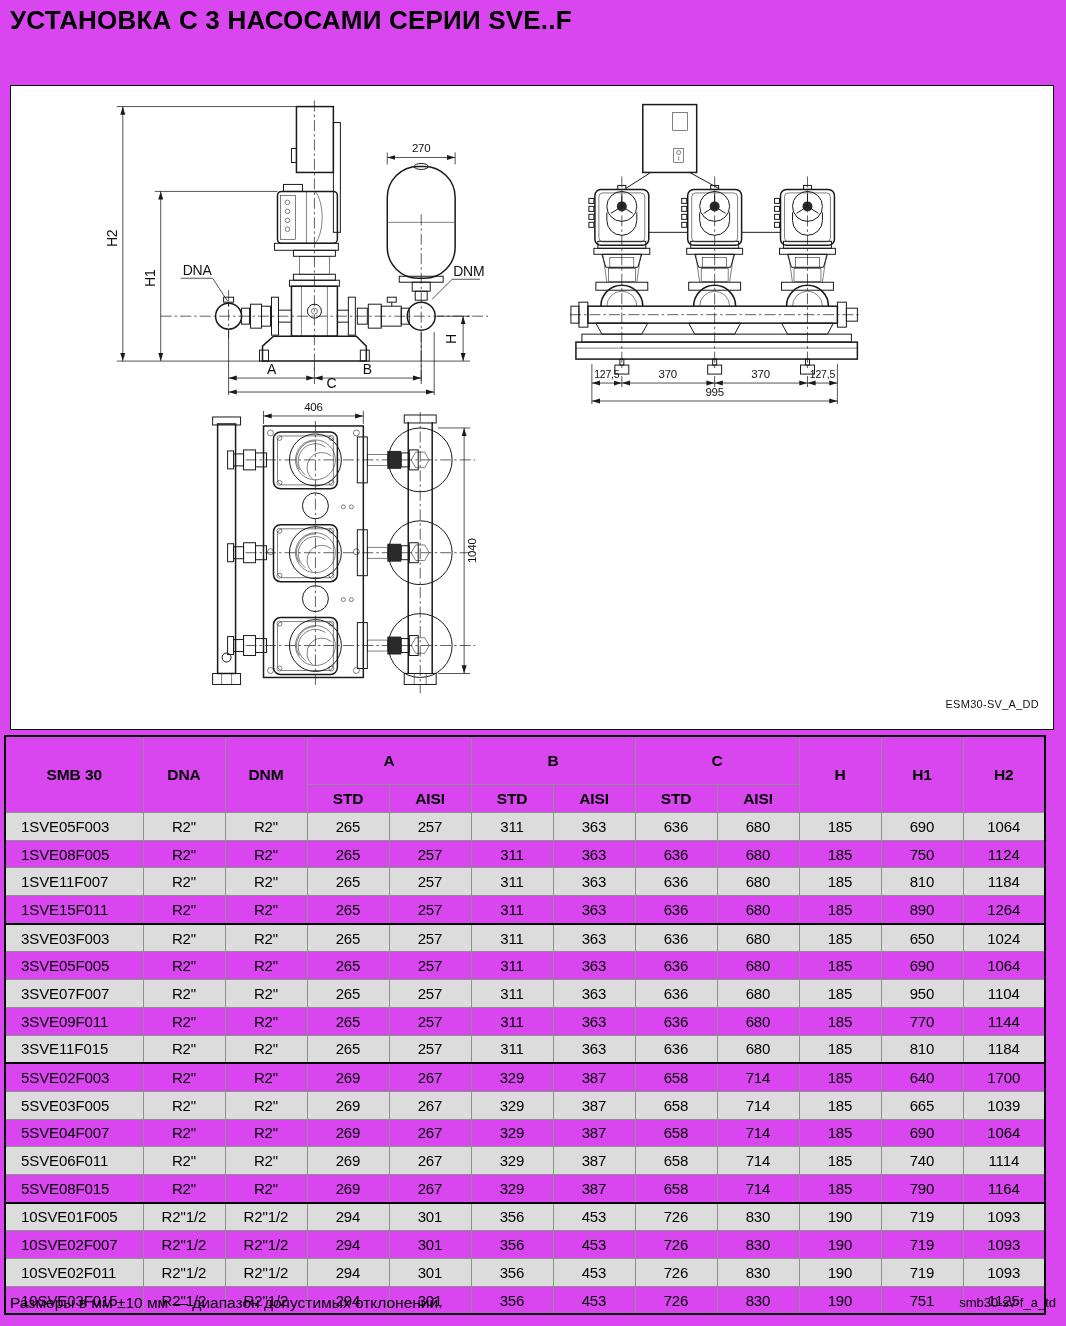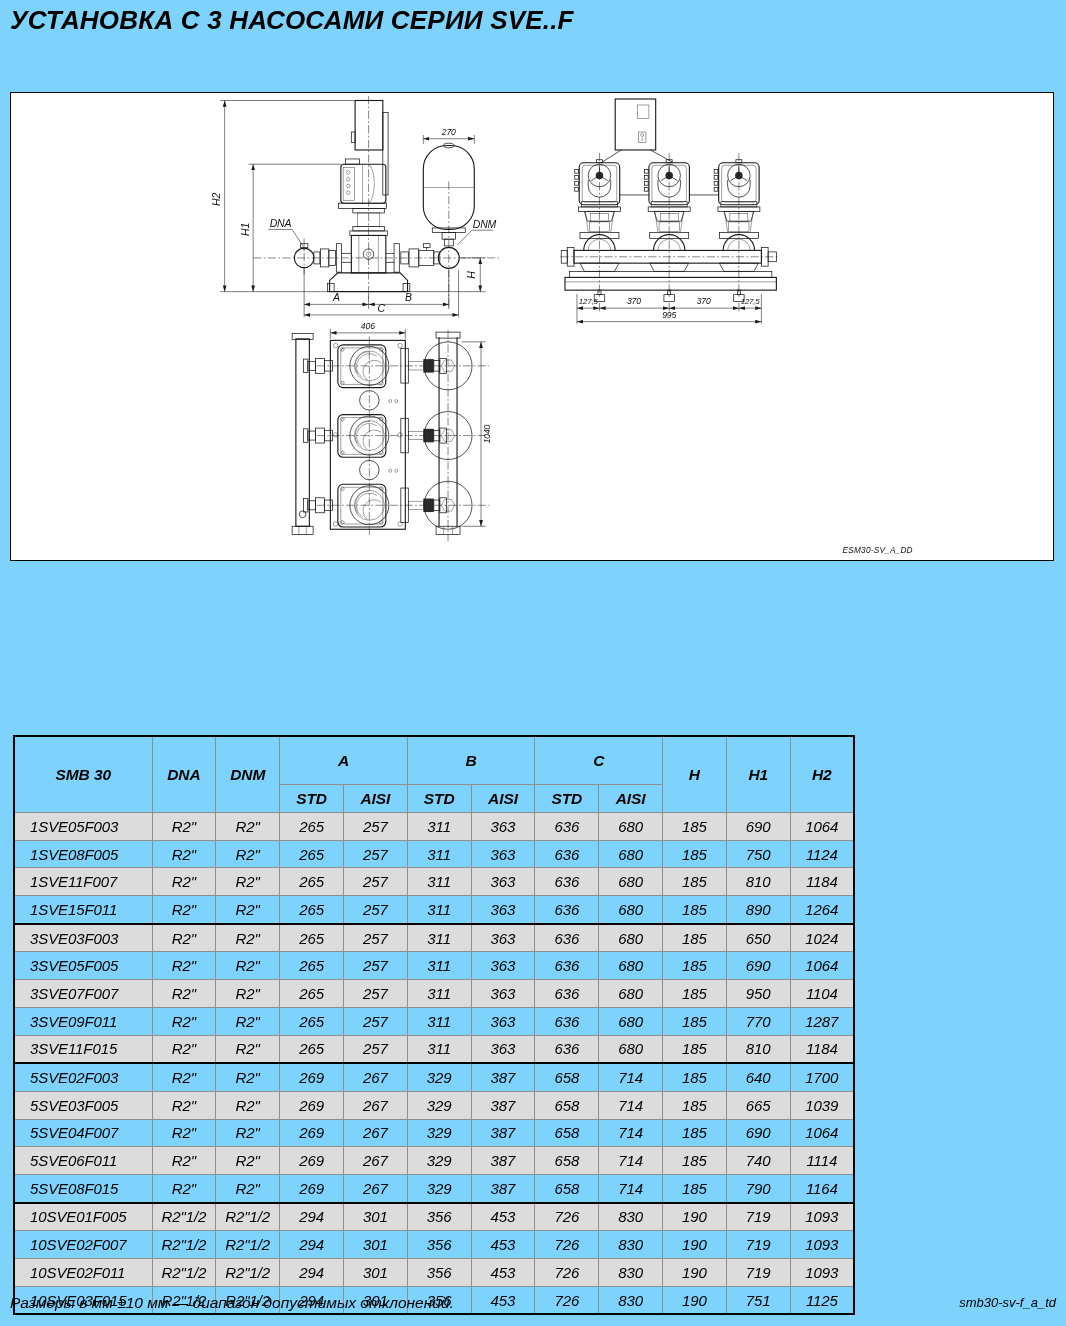--- a/index.html
+++ b/index.html
@@ -1,32 +1,32 @@
 <!DOCTYPE html>
 <html><head>
 <meta charset="utf-8">
 <style>
   html,body{margin:0;padding:0;background:#fff;}
   body{width:1066px;height:1326px;position:relative;font-family:"Liberation Sans",sans-serif;color:#000;}
-  .page{position:absolute;inset:0;background:#7dd3fc;font-style:italic;}
+  .page{position:absolute;inset:0;background:#d946ef;}
   .title{position:absolute;left:10px;top:4px;font-size:26px;font-weight:bold;line-height:1.28;letter-spacing:.2px;white-space:nowrap;}
-  .drawing-box{position:absolute;left:10px;top:92px;width:1044px;height:469px;border:1.6px solid #000;box-sizing:border-box;background:#fff;}
+  .drawing-box{position:absolute;left:10px;top:85px;width:1044px;height:645px;border:1.6px solid #000;box-sizing:border-box;background:#fff;}
   .drawing-box svg{display:block;width:100%;height:100%;}
   .drawing-box svg *{fill:none;stroke:#1a1a1a;stroke-width:1;}
   .drawing-box svg .thick{stroke-width:1.5;}
   .drawing-box svg .thin{stroke-width:.55;}
   .drawing-box svg .dim{stroke-width:.75;}
   .drawing-box svg .cl{stroke-width:.7;stroke-dasharray:11 3 2.5 3;}
   .drawing-box svg .fillb{fill:#2a2a2a;stroke:none;}
   .drawing-box svg .arrowhead{fill:#1a1a1a;stroke:none;}
   .drawing-box svg text{stroke:none;fill:#111;font-family:"Liberation Sans",sans-serif;font-size:11.5px;letter-spacing:-.2px;}
   .drawing-box svg text.small{font-size:10.5px;}
   .drawing-box svg text.lbl{font-size:14px;}
   .drawing-box svg text.code{font-size:11px;letter-spacing:.3px;}
-  table.spec{position:absolute;left:13px;top:735px;width:842px;border-collapse:collapse;table-layout:fixed;
+  table.spec{position:absolute;left:4px;top:735px;width:1042px;border-collapse:collapse;table-layout:fixed;
     border:2.2px solid #000;font-size:15px;}
   table.spec col.c0{width:138px;}
   table.spec th,table.spec td{border:1px solid #8f8f8f;text-align:center;vertical-align:middle;padding:0;
     white-space:nowrap;overflow:hidden;font-weight:normal;letter-spacing:-.1px;}
   table.spec thead th{font-weight:bold;font-size:15.5px;}
   table.spec thead tr.hr1 th{height:47px;}
   table.spec thead tr.hr2 th{height:27px;margin-left:29px;}
   table.spec tbody td{height:26.7px;}
   table.spec tbody td.c-model{text-align:left;padding-left:15px;}
   table.spec tbody tr:nth-child(odd){background:#dcdcdc;}
@@ -455,21 +455,21 @@
       <td>R2"</td>
       <td>R2"</td>
       <td>265</td>
       <td>257</td>
       <td>311</td>
       <td>363</td>
       <td>636</td>
       <td>680</td>
       <td>185</td>
       <td>770</td>
-      <td>1287</td>
+      <td>1144</td>
     </tr>
         <tr>
       <td class="c-model">3SVE11F015</td>
       <td>R2"</td>
       <td>R2"</td>
       <td>265</td>
       <td>257</td>
       <td>311</td>
       <td>363</td>
       <td>636</td>

